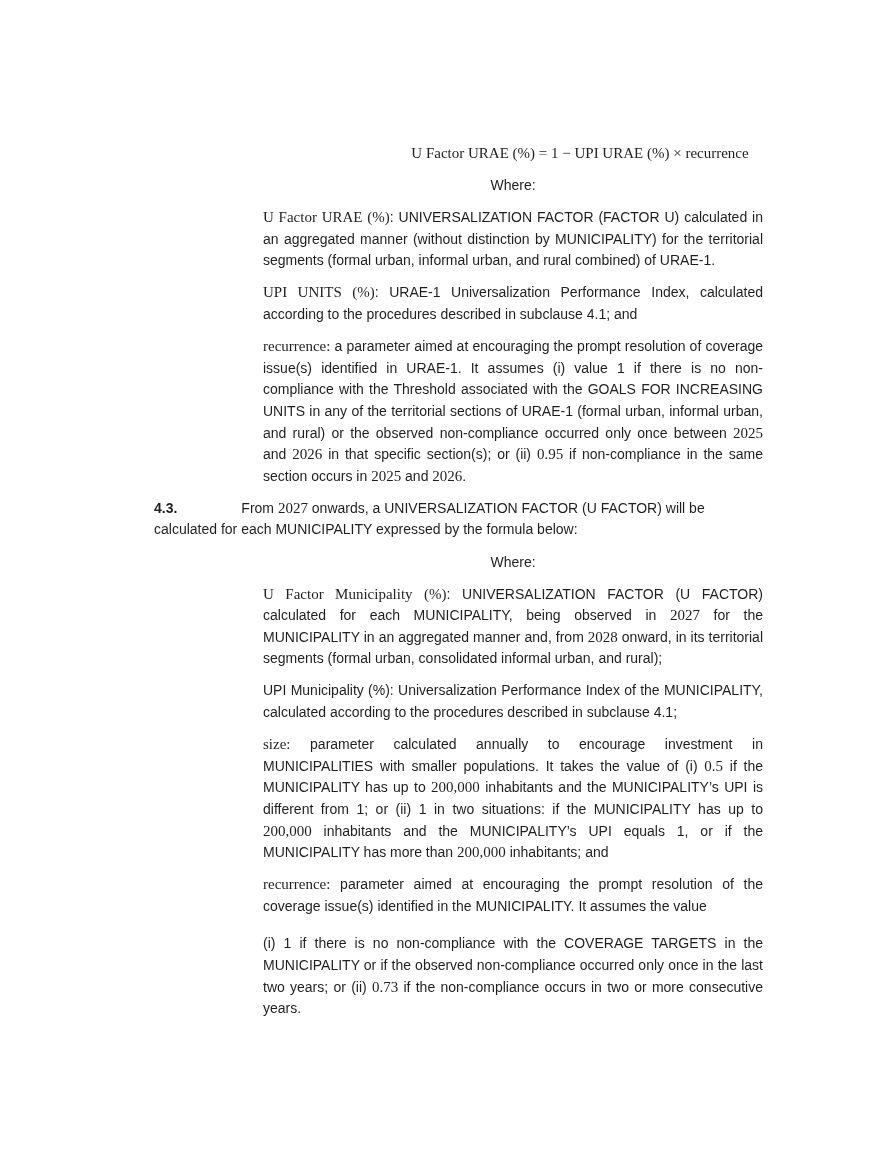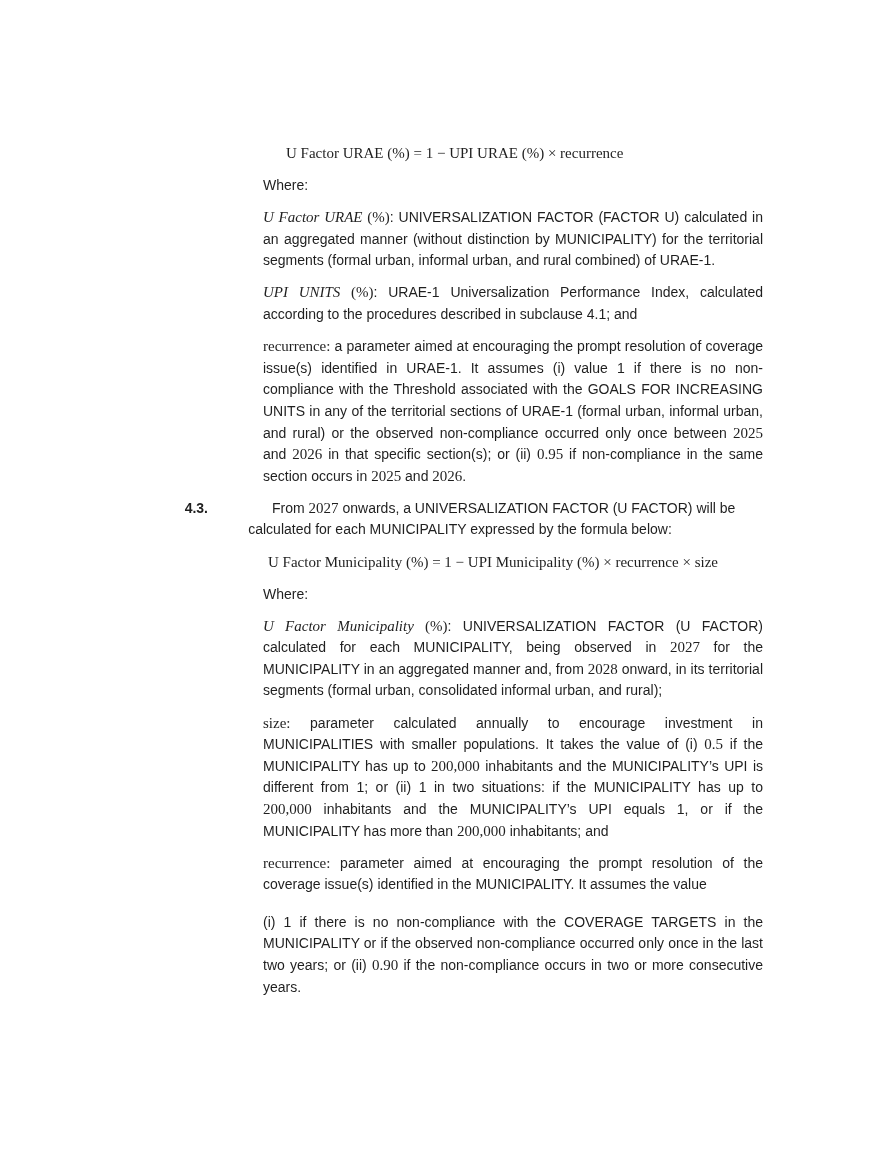--- a/index.html
+++ b/index.html
@@ -16,39 +16,39 @@
     padding-top: 143px;
     background: #ffffff;
     font-family: "Liberation Sans", "DejaVu Sans", sans-serif;
     font-size: 14px;
     line-height: 21.6px;
     color: #1f1f1f;
   }
   .block {
     margin: 0 0 10.5px 263px;
     width: 500px;
+    text-align: center;
   }
   .just { text-align: justify; }
   .nogap { margin-bottom: 16px; }
   .sec {
     margin-left: 154px;
     width: 612px;
-    text-align: center;
+    text-align: left;
   }
   .formula {
     font-family: "Liberation Serif", "DejaVu Serif", serif;
     font-size: 15px;
     width: auto;
     white-space: nowrap;
   }
   .f1 { margin-left: 286px; }
   .f2 { margin-left: 268px; }
   .is {
     font-family: "Liberation Serif", "DejaVu Serif", serif;
-    font-style: italic;
     font-size: 15px;
   }
   .rs {
     font-family: "Liberation Serif", "DejaVu Serif", serif;
     font-size: 15px;
   }
   .b { font-weight: bold; }
   .tab {
     display: inline-block;
     width: 64px;
@@ -57,19 +57,19 @@
 </head>
 <body>
 
 <div class="page">
     <div class="block formula f1"><span>U Factor URAE (%) = 1 − UPI URAE (%) × recurrence</span></div>
     <div class="block"><span>Where:</span></div>
     <div class="block just"><span class="is">U Factor URAE</span><span class="rs"> (%)</span><span>: UNIVERSALIZATION FACTOR (FACTOR U) calculated in an aggregated manner (without distinction by MUNICIPALITY) for the territorial segments (formal urban, informal urban, and rural combined) of URAE-1.</span></div>
     <div class="block just"><span class="is">UPI UNITS</span><span class="rs"> (%)</span><span>: URAE-1 Universalization Performance Index, calculated according to the procedures described in subclause 4.1; and</span></div>
     <div class="block just"><span class="rs">recurrence:</span><span> a parameter aimed at encouraging the prompt resolution of coverage issue(s) identified in URAE-1. It assumes (i) value 1 if there is no non-compliance with the Threshold associated with the GOALS FOR INCREASING UNITS in any of the territorial sections of URAE-1 (formal urban, informal urban, and rural) or the observed non-compliance occurred only once between </span><span class="rs">2025</span><span> and </span><span class="rs">2026</span><span> in that specific section(s); or (ii) </span><span class="rs">0.95</span><span> if non-compliance in the same section occurs in </span><span class="rs">2025</span><span> and </span><span class="rs">2026</span><span>.</span></div>
     <div class="block sec"><span class="b">4.3.</span><span class="tab"></span><span>From </span><span class="rs">2027</span><span> onwards, a UNIVERSALIZATION FACTOR (U FACTOR) will be calculated for each MUNICIPALITY expressed by the formula below:</span></div>
-    <div class="block formula f2"><span>U Factor Municipality (%) = 1 − UPI Municipality (%) × recurrence × size</span></div>
     <div class="block"><span>Where:</span></div>
     <div class="block just"><span class="is">U Factor Municipality</span><span class="rs"> (%)</span><span>: UNIVERSALIZATION FACTOR (U FACTOR) calculated for each MUNICIPALITY, being observed in </span><span class="rs">2027</span><span> for the MUNICIPALITY in an aggregated manner and, from </span><span class="rs">2028</span><span> onward, in its territorial segments (formal urban, consolidated informal urban, and rural);</span></div>
+    <div class="block just"><span>UPI Municipality (%): Universalization Performance Index of the MUNICIPALITY, calculated according to the procedures described in subclause 4.1;</span></div>
     <div class="block just"><span class="rs">size:</span><span> parameter calculated annually to encourage investment in MUNICIPALITIES with smaller populations. It takes the value of (i) </span><span class="rs">0.5</span><span> if the MUNICIPALITY has up to </span><span class="rs">200,000</span><span> inhabitants and the MUNICIPALITY’s UPI is different from 1; or (ii) 1 in two situations: if the MUNICIPALITY has up to </span><span class="rs">200,000</span><span> inhabitants and the MUNICIPALITY’s UPI equals 1, or if the MUNICIPALITY has more than </span><span class="rs">200,000</span><span> inhabitants; and</span></div>
     <div class="block just nogap"><span class="rs">recurrence:</span><span> parameter aimed at encouraging the prompt resolution of the coverage issue(s) identified in the MUNICIPALITY. It assumes the value</span></div>
-    <div class="block just"><span>(i) 1 if there is no non-compliance with the COVERAGE TARGETS in the MUNICIPALITY or if the observed non-compliance occurred only once in the last two years; or (ii) </span><span class="rs">0.90</span><span> if the non-compliance occurs in two or more consecutive years.</span></div>
+    <div class="block just"><span>(i) 1 if there is no non-compliance with the COVERAGE TARGETS in the MUNICIPALITY or if the observed non-compliance occurred only once in the last two years; or (ii) </span><span class="rs">0.73</span><span> if the non-compliance occurs in two or more consecutive years.</span></div>
   </div>
 
 </body></html>

